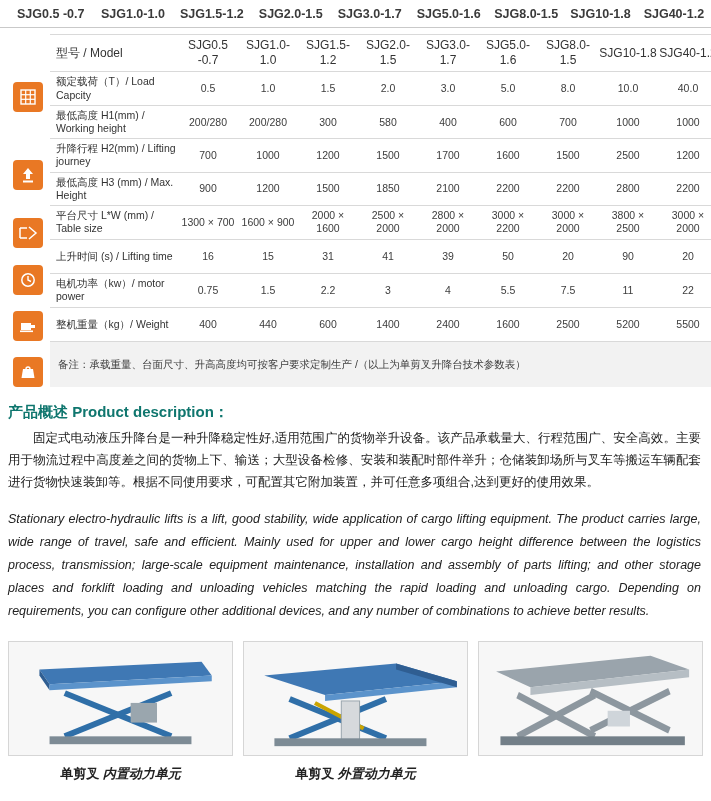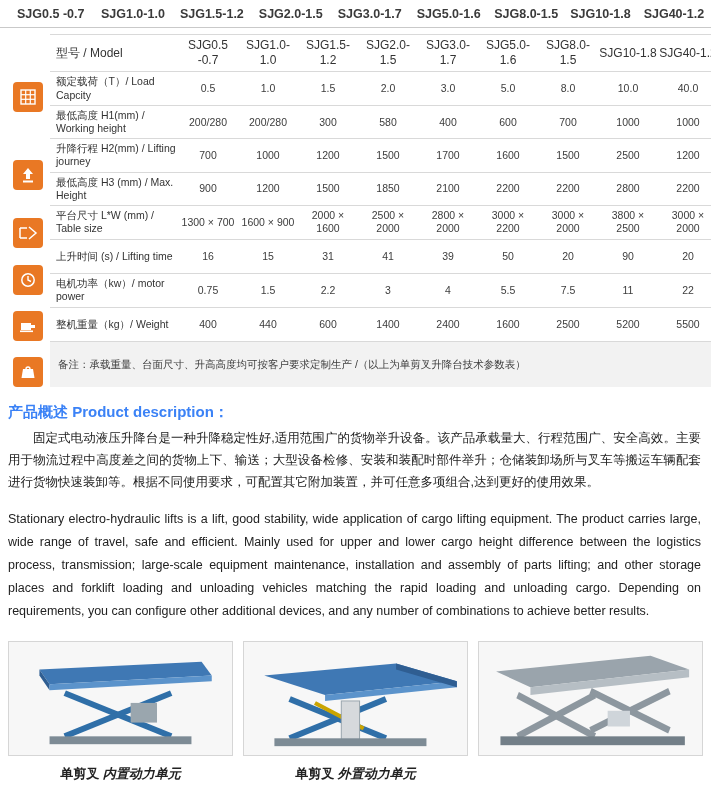--- a/index.html
+++ b/index.html
@@ -91,37 +91,38 @@
     font-size: 10.5px;
     color: #555;
     padding: 6px 8px !important;
     height: auto !important;
   }
 
   
   .section-title {
     font-size: 15px;
     font-weight: bold;
-    color: #3b82f6;
+    color: #0f766e;
     margin: 16px 0 6px 8px;
   }
   .cn-para {
     font-size: 12.5px;
     color: #222;
     line-height: 1.75;
     margin: 0 10px 12px 8px;
     text-align: justify;
     text-indent: 2em;
   }
   .en-para {
     font-size: 12.5px;
     color: #222;
     line-height: 1.85;
     margin: 14px 10px 0 8px;
     text-align: justify;
+    font-style: italic;
   }
 
   
   .figs {
     display: flex;
     gap: 10px;
     margin: 18px 8px 0 8px;
   }
   .fig {
     flex: 1;

